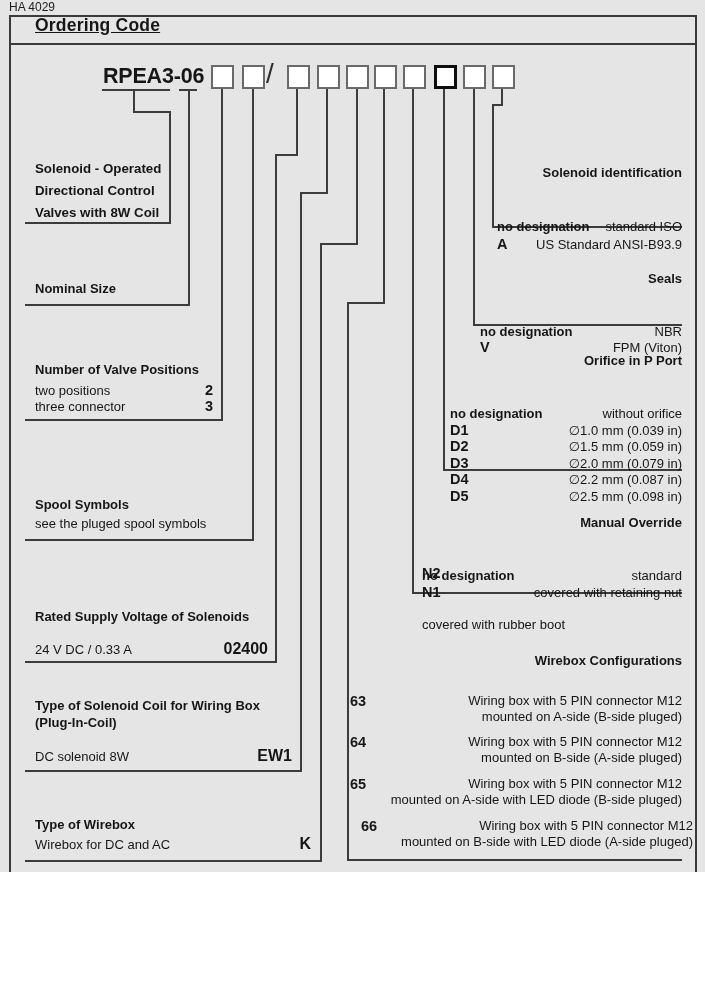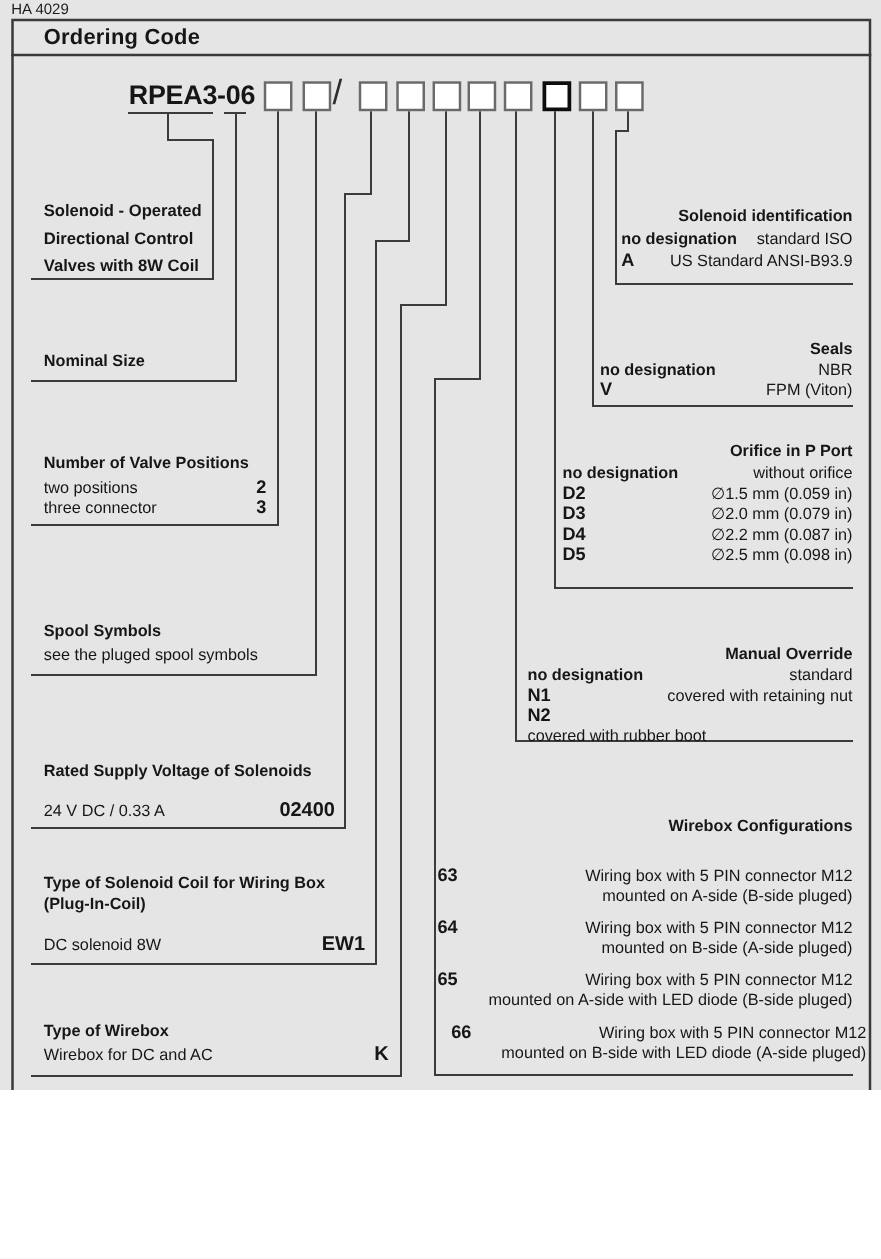--- a/index.html
+++ b/index.html
@@ -2,38 +2,38 @@
 <html><head>
 <meta charset="utf-8">
 <style>
   html,body{margin:0;padding:0;background:#fff;}
   .page{position:relative;width:705px;height:872px;background:#e5e5e5;overflow:hidden;
         font-family:"Liberation Sans","DejaVu Sans",sans-serif;color:#161616;}
   .ha-code{position:absolute;left:9px;top:0px;font-size:12px;color:#1c1c1c;}
   .sheet{position:absolute;left:9px;top:15px;width:688px;height:992px;
          border:2px solid #3a3a3a;box-sizing:border-box;}
   .band{position:absolute;left:9px;top:15px;width:688px;height:30px;box-sizing:border-box;
-        border-bottom:2px solid #3a3a3a;display:flex;align-items:center;}
+        border-bottom:2px solid #3a3a3a;display:flex;align-items:flex-start;text-decoration:underline;}
   .band-title{font-size:17.5px;font-weight:bold;margin-left:26px;letter-spacing:.2px;}
   svg.lines{position:absolute;left:0;top:0;pointer-events:none;}
   .model{position:absolute;left:103px;top:64px;font-size:21.5px;font-weight:bold;letter-spacing:-.2px;}
   .slash{position:absolute;left:266px;top:58px;font-size:28px;font-weight:400;color:#2d2d2d;}
   .cbox{position:absolute;top:65px;width:23px;height:24px;box-sizing:border-box;
         border:2px solid #6a6a6a;background:#fff;}
   .cbox.hl{border:3px solid #0d0d0d;}
   .sec{position:absolute;font-size:13px;line-height:16px;}
   .sec .title{font-weight:bold;font-size:13px;}
   .row{display:flex;justify-content:space-between;align-items:baseline;}
   .code{font-weight:bold;font-size:14.5px;white-space:nowrap;}
   .code.big{font-size:16px;}
   
   .lseries{position:absolute;left:35px;top:158px;font-weight:bold;font-size:13.3px;line-height:22px;}
   .rsec{text-align:right;}
   .rsec .title{text-align:right;}
-  .rsec .row .lbl{text-align:left;}
+  .rsec .row .lbl{text-align:left;margin-top:36px;}
   .wb-entry{position:absolute;left:0;width:100%;display:flex;justify-content:space-between;}
   .wb-lines{text-align:right;font-size:13px;line-height:16px;}
 </style>
 </head>
 <body>
 
 <div class="page">
 
   <div class="ha-code">HA 4029</div>
 
@@ -149,20 +149,24 @@
       <span class="lbl">FPM (Viton)</span>
     </div>
   </div>
 
   <div class="sec rsec" style="left:450px;top:353px;width:232px;">
     <div class="title">Orifice in P Port</div>
     <div class="row" style="margin-top:1px;height:16.6px;">
       <span class="code" style="font-size:13px;">no designation</span>
       <span class="lbl">without orifice</span>
     </div>
+    <div class="row" style="height:16.6px;">
+      <span class="code">D1</span>
+      <span class="lbl">∅1.0 mm (0.039 in)</span>
+    </div>
     <div class="row" style="height:16.6px;gap:16px;">
       <span class="code">D2</span>
       <span class="lbl">∅1.5 mm (0.059 in)</span>
     </div>
     <div class="row" style="height:16.6px;">
       <span class="code">D3</span>
       <span class="lbl">∅2.0 mm (0.079 in)</span>
     </div>
     <div class="row" style="height:16.6px;">
       <span class="code">D4</span>

